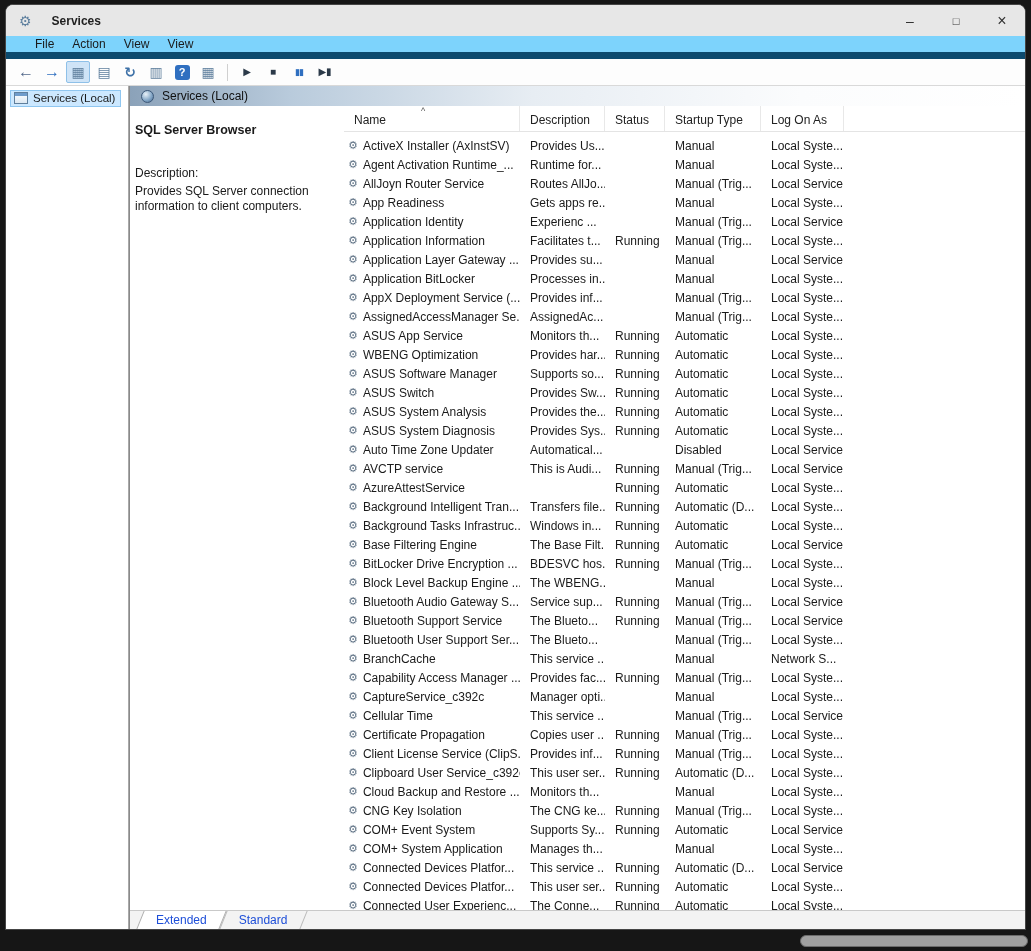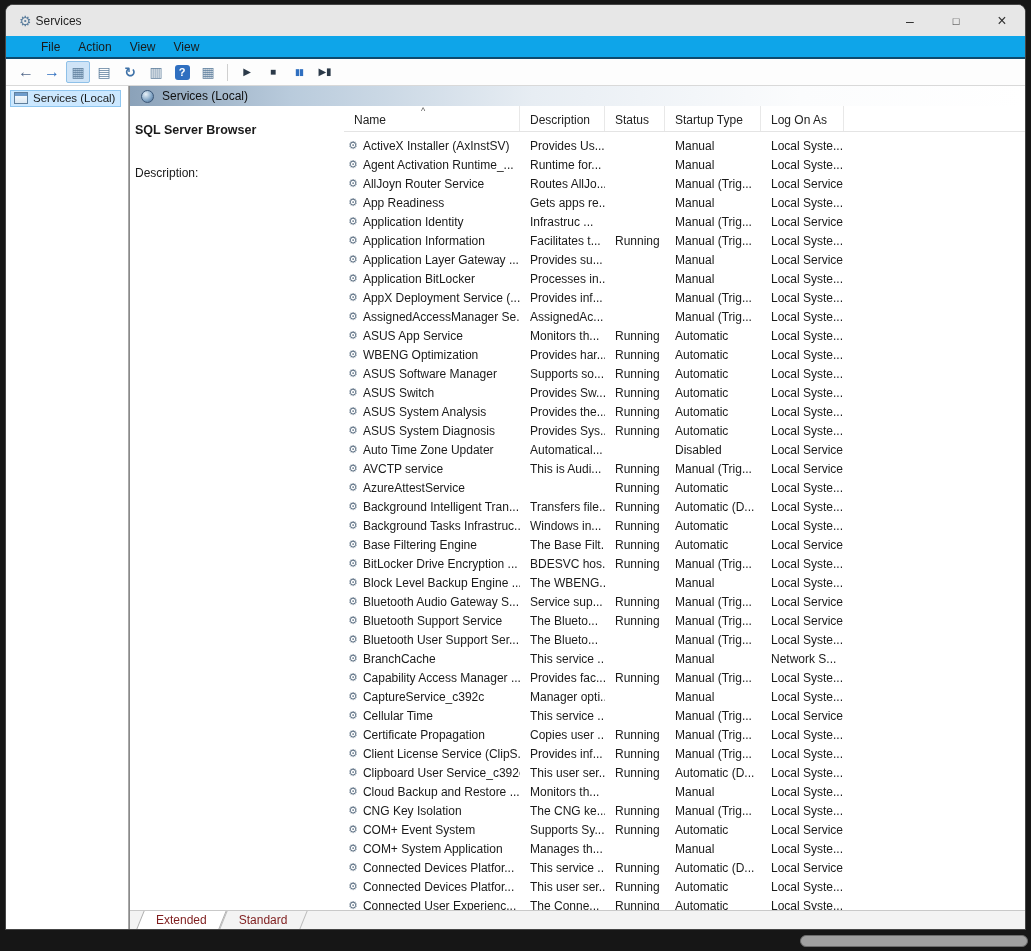--- a/index.html
+++ b/index.html
@@ -10,27 +10,27 @@
     font-size:12px; color:#1a1a1a; overflow:hidden; position:relative;
   }
   .window {
     position:absolute; left:5px; top:4px; width:1021px; height:926px;
     background:#f0f0f0; border:1px solid #454545; border-radius:8px 8px 0 0;
     display:flex; flex-direction:column; overflow:hidden;
   }
   
   .titlebar { height:31px; background:#e7e7e7; display:flex; align-items:center; flex:0 0 auto; }
   .title-icon { margin-left:13px; font-size:14px; color:#5d7causes; color:#5d7f9e; line-height:1; }
-  .title-text { margin-left:4px; font-size:12px; color:#1f1f1f; }
+  .title-text { margin-left:20px; font-size:12px; color:#1f1f1f;font-weight:bold; }
   .win-controls { margin-left:auto; display:flex; height:100%; }
   .win-btn { width:46px; display:flex; align-items:center; justify-content:center; font-size:14px; color:#333; }
   .win-btn.max { font-size:11px; }
   .win-btn.close { font-size:16px; }
   
-  .menubar { height:23px; background:#0ea5e9; display:flex; align-items:center; padding-left:26px; border-bottom:2px solid #0c4a6e; flex:0 0 auto; }
+  .menubar { height:23px; background:#7dd3fc; display:flex; align-items:center; padding-left:20px; border-bottom:7px solid #0c4a6e; flex:0 0 auto; }
   .menu-item { padding:0 9px; font-size:12px; }
   
   .toolbar { height:27px; background:#fdfdfd; border-bottom:1px solid #d9d9d9; display:flex; align-items:center; padding-left:8px; gap:2px; flex:0 0 auto; }
   .tb-btn { width:24px; height:22px; display:flex; align-items:center; justify-content:center; color:#55708c; }
   .tb-btn .glyph { line-height:1; }
   .tb-btn.back .glyph { color:#53688a; font-weight:bold; font-size:16px; }
   .tb-btn.forward .glyph { color:#2f6fc0; font-weight:bold; font-size:16px; }
   .tb-btn.grid .glyph { font-size:14px; color:#5f7f9d; }
   .tb-btn.plain .glyph { font-size:14px; color:#3f72a8; font-weight:bold; }
   .tb-btn.selected { background:#cfe4f7; border:1px solid #8ec0e8; border-radius:2px; }
@@ -64,21 +64,21 @@
   .hcell { position:relative; display:flex; align-items:flex-end; padding:0 0 4px 10px; border-right:1px solid #e8e8e8; font-size:12px; color:#222; overflow:hidden; }
   .hcell.filler { border-right:none; }
   .hcell .sort { position:absolute; top:0; left:44%; font-size:9px; color:#555; }
   .list-rows { flex:1; overflow:hidden; padding-top:4px; }
   .lrow { display:grid; grid-template-columns:176px 85px 60px 96px 83px 1fr; height:19px; align-items:center; }
   .c { padding-left:10px; white-space:nowrap; overflow:hidden; font-size:12px; }
   .c.name { display:flex; align-items:center; gap:5px; padding-left:4px; }
   .gear { font-size:11px; color:#607386; flex:0 0 auto; line-height:1; }
   
   .tab-bar { height:19px; background:#f3f3f3; border-top:1px solid #c9c9c9; display:flex; align-items:stretch; padding-left:10px; flex:0 0 auto; }
-  .tab { position:relative; padding:0 16px; display:flex; align-items:center; font-size:12px; color:#7f1d1d; }
+  .tab { position:relative; padding:0 16px; display:flex; align-items:center; font-size:12px; color:#1d4ed8; }
   .tab::before { content:""; position:absolute; inset:0; transform:skewX(-22deg); border-left:1px solid #b9b9b9; border-right:1px solid #b9b9b9; }
   .tab.active::before { background:#fff; border-color:#acacac; }
   .tab .tab-label { position:relative; }
   
   .bottom-strip { position:absolute; left:0; bottom:0; width:100%; height:21px; background:#161616; }
   .hscroll { position:absolute; right:3px; bottom:4px; width:228px; height:12px; background:#a0a0a0; border-radius:6px; border:1px solid #6b6b6b; }
 </style>
 </head>
 <body>
 
@@ -155,20 +155,21 @@
       <div class="banner">
         <span class="banner-icon"></span>
         <span class="banner-text">Services (Local)</span>
       </div>
 
       <div class="main-body">
 
         <div class="info-pane">
           <div class="svc-name">SQL Server Browser</div>
           <div class="desc-label">Description:</div>
+          <div class="desc-text">Provides SQL Server connection information to client computers.</div>
         </div>
 
         <div class="list-pane">
           <div class="list-header" id="list-header">
               <div class="hcell">
                 <span class="sort">^</span>
                 <span>Name</span>
               </div>
               <div class="hcell">
                 <span>Description</span>
@@ -227,21 +228,21 @@
                 <div class="c"></div>
                 <div class="c">Manual</div>
                 <div class="c">Local Syste...</div>
                 <div class="c"></div>
               </div>
               <div class="lrow">
                 <div class="c name">
                   <span class="gear">⚙</span>
                   <span>Application Identity</span>
                 </div>
-                <div class="c">Infrastruc ...</div>
+                <div class="c">Experienc ...</div>
                 <div class="c"></div>
                 <div class="c">Manual (Trig...</div>
                 <div class="c">Local Service</div>
                 <div class="c"></div>
               </div>
               <div class="lrow">
                 <div class="c name">
                   <span class="gear">⚙</span>
                   <span>Application Information</span>
                 </div>

